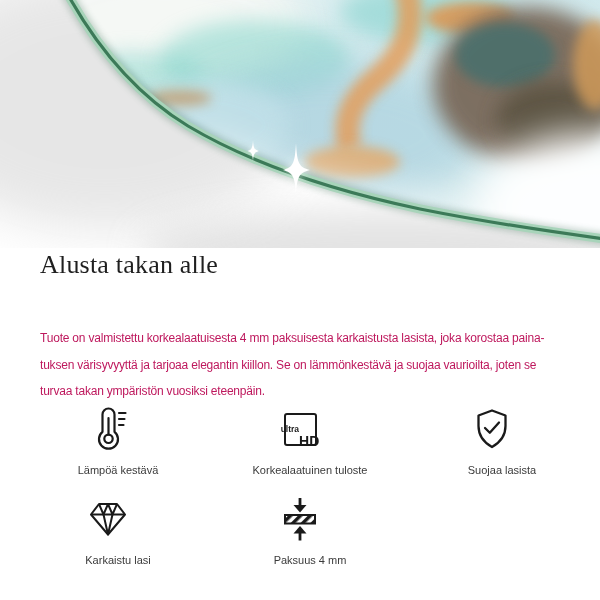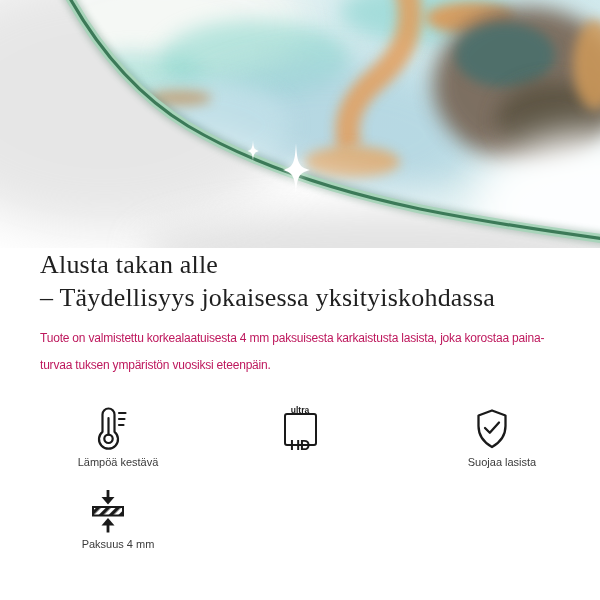--- a/index.html
+++ b/index.html
@@ -26,27 +26,27 @@
   }
   .description span{display:block;}
 
   .features{
     position:absolute;top:403px;left:12px;width:576px;
     display:grid;grid-template-columns:1fr 1fr 1fr;row-gap:16px;
   }
   .feature{display:flex;flex-direction:column;align-items:center;}
   .icon-box{height:52px;display:flex;align-items:center;justify-content:center;}
   .feature-label{
-    margin-top:0;font-size:11px;line-height:14px;color:#3a3a3a;text-align:center;padding-left:20px;
+    margin-top:8px;font-size:11px;line-height:14px;color:#3a3a3a;text-align:center;padding-left:20px;
   }
 
   
   .uhd{
     width:29px;height:29px;border:2.5px solid #1a1a1a;border-radius:3px;
-    display:flex;flex-direction:column;align-items:center;justify-content:center;
+    display:flex;flex-direction:row;align-items:center;justify-content:center;
     color:#1a1a1a;
   }
   .uhd .small{font-size:8.5px;font-weight:700;line-height:9px;letter-spacing:0;}
   .uhd .big{font-size:14px;font-weight:800;line-height:13px;margin-top:24px;}
 
   
   .stripes{
     width:38px;height:34px;
     background:repeating-linear-gradient(135deg,#1a1a1a 0 4.5px,transparent 4.5px 10px);
     -webkit-clip-path:polygon(0 100%,100% 0,100% 100%);
@@ -122,26 +122,26 @@
     </g>
     <g transform="translate(253,151) scale(0.45)">
       <circle r="6" fill="#ffffff" opacity="0.85" filter="url(#b6)"></circle>
       <path d="M0,-24 C1.2,-6 3,-3 13,0 C3,3 1.2,6 0,22 C-1.2,6 -3,3 -12,0 C-3,-3 -1.2,-6 0,-24 Z" fill="#ffffff"></path>
     </g>
   </svg>
 </div>
 
 <h1 class="heading">
   <span>Alusta takan alle</span>
-  <span>– Täydellisyys jokaisessa yksityiskohdassa</span>
 </h1>
 
 <p class="description">
   <span>Tuote on valmistettu korkealaatuisesta 4 mm paksuisesta karkaistusta lasista, joka korostaa paina-</span>
-  <span>turvaa tuksen ympäristön vuosiksi eteenpäin.</span>
+  <span>tuksen värisyvyyttä ja tarjoaa elegantin kiillon. Se on lämmönkestävä ja suojaa vaurioilta, joten se</span>
+  <span>turvaa takan ympäristön vuosiksi eteenpäin.</span>
 </p>
 
 <div class="features">
 
   <div class="feature">
     <div class="icon-box">
       <svg class="icon-svg" width="44" height="48" viewBox="0 0 44 48">
         <g fill="none" stroke="#1a1a1a" stroke-width="2.2" stroke-linecap="round">
           <path d="M16.5,9.5 a6,6 0 0 1 12,0 V26.8 a9.5,9.5 0 1 1 -12,0 Z" stroke-linejoin="round"></path>
           <line x1="22.5" y1="13" x2="22.5" y2="29.5"></line>
@@ -155,34 +155,48 @@
     <div class="feature-label">Lämpöä kestävä</div>
   </div>
 
   <div class="feature">
     <div class="icon-box">
       <div class="uhd">
         <span class="small">ultra</span>
         <span class="big">HD</span>
       </div>
     </div>
+    <div class="feature-label">Korkealaatuinen tuloste</div>
   </div>
 
   <div class="feature">
     <div class="icon-box">
       <svg class="icon-svg" width="44" height="44" viewBox="0 0 44 44">
         <g fill="none" stroke="#1a1a1a" stroke-width="2.3" stroke-linejoin="round" stroke-linecap="round">
           <path d="M22,3.5 L35.5,8.5 V19 C35.5,29 30,35.5 22,40 C14,35.5 8.5,29 8.5,19 V8.5 Z"></path>
           <path d="M15,21 L19.8,25.8 L29,15.5"></path>
         </g>
       </svg>
     </div>
     <div class="feature-label">Suojaa lasista</div>
   </div>
 
+  <div class="feature">
+    <div class="icon-box">
+      <svg class="icon-svg" width="44" height="38" viewBox="0 0 44 38">
+        <g fill="none" stroke="#1a1a1a" stroke-width="2" stroke-linejoin="round">
+          <path d="M13,4 H31 L39,14.5 L22,34.5 L5,14.5 Z"></path>
+          <line x1="5" y1="14.5" x2="39" y2="14.5"></line>
+          <path d="M13,4 L17.5,14.5 L22,4 L26.5,14.5 L31,4"></path>
+          <path d="M17.5,14.5 L22,34.5 L26.5,14.5"></path>
+        </g>
+      </svg>
+    </div>
+    <div class="feature-label">Karkaistu lasi</div>
+  </div>
 
 
   <div class="feature">
     <div class="icon-box">
       <svg class="icon-svg" width="44" height="46" viewBox="0 0 44 46">
         <defs>
           <pattern id="hatch" width="7" height="12" patternUnits="userSpaceOnUse" patternTransform="rotate(45)">
             <rect width="3.5" height="12" fill="#1a1a1a"></rect>
           </pattern>
         </defs>

